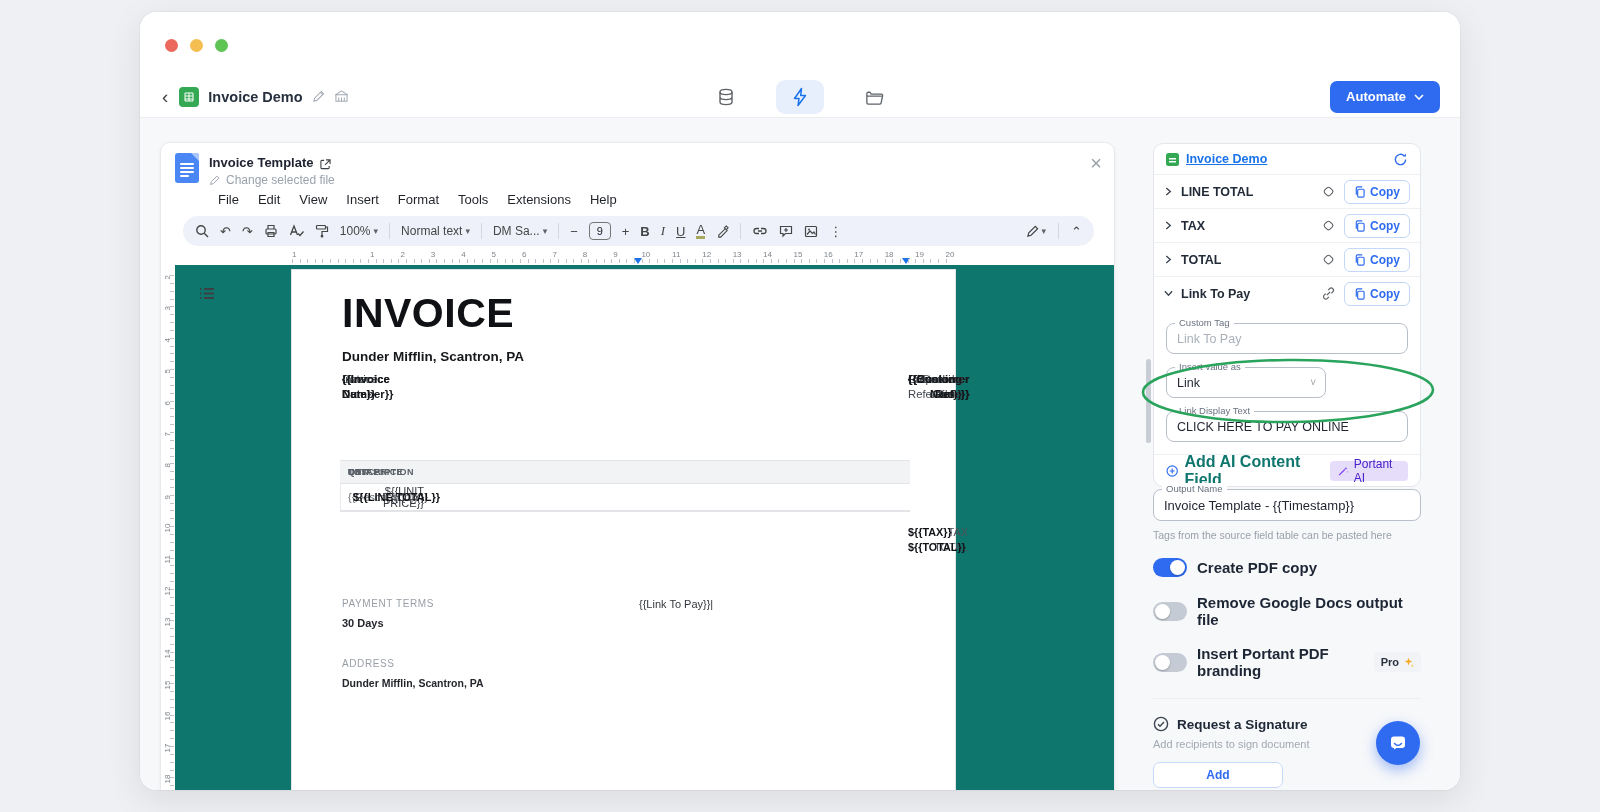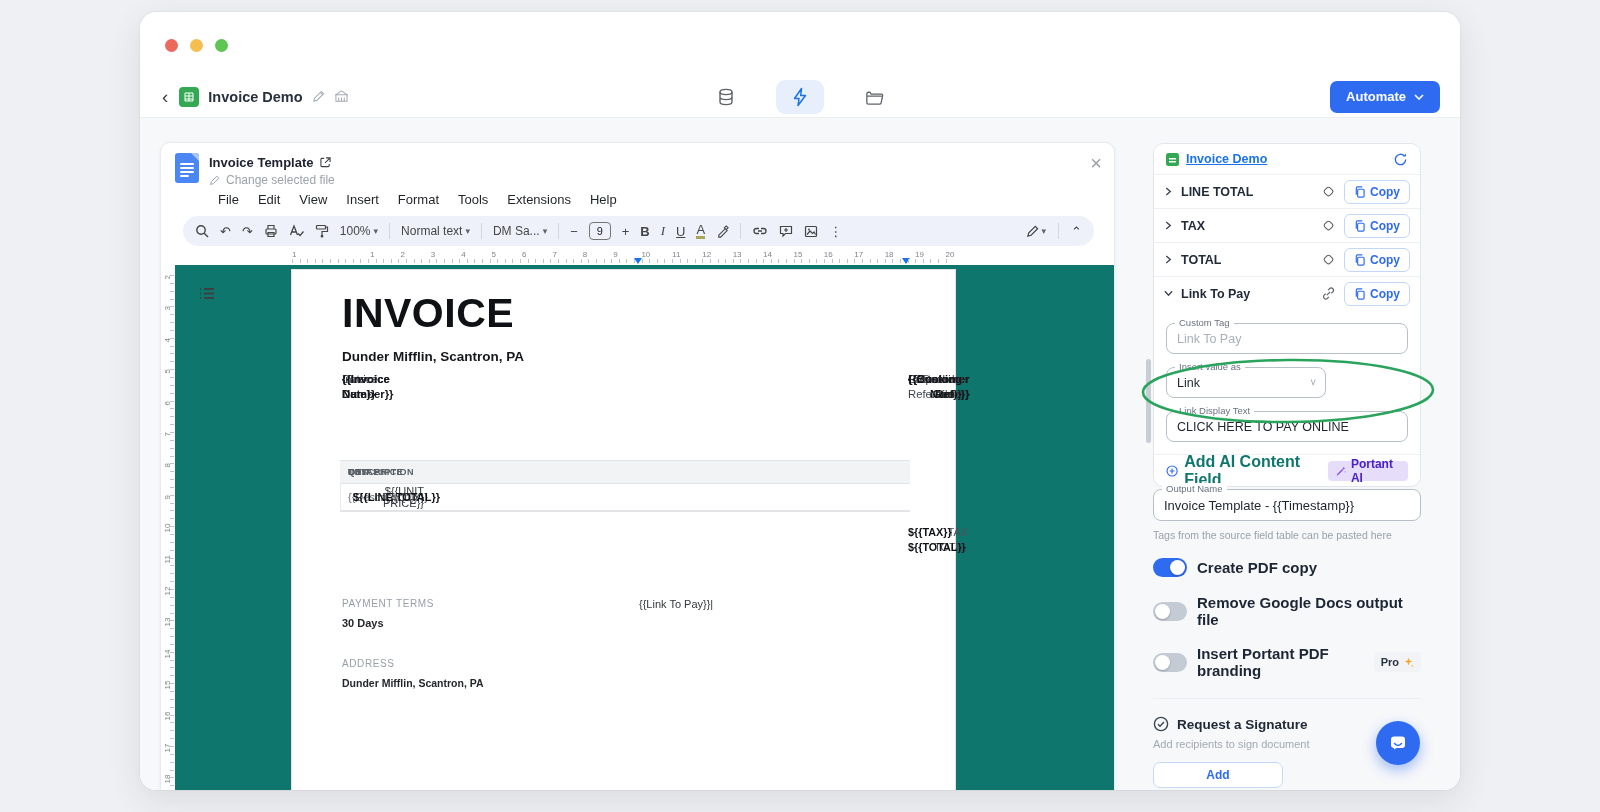--- a/index.html
+++ b/index.html
@@ -29,21 +29,21 @@
 
   
   .content{position:absolute;top:106px;left:0;right:0;bottom:0;background:#f7f8fa}
 
   
   .doc-card{position:absolute;left:20px;top:24px;width:955px;height:662px;background:#fff;border:1px solid #e8eaee;border-radius:10px;box-shadow:0 1px 4px rgba(20,30,50,.05);overflow:hidden}
   .dc-header{position:absolute;top:10px;left:14px;display:flex;gap:10px}
   .gdoc-ic{width:24px;height:30px;background:#4a87f5;border-radius:3px;position:relative;overflow:hidden}
   .gdoc-ic:before{content:"";position:absolute;right:0;top:0;border-style:solid;border-width:0 8px 8px 0;border-color:transparent #aac8fb transparent transparent}
   .gdoc-ic i{position:absolute;left:5px;right:5px;height:2px;background:#fff;border-radius:1px}
-  .dc-title-row{display:flex;align-items:center;gap:6px;font-size:13px;font-weight:700;color:#202432;margin-top:2px}
+  .dc-title-row{display:flex;align-items:flex-end;gap:6px;font-size:13px;font-weight:700;color:#202432;margin-top:2px}
   .dc-sub{display:flex;align-items:center;gap:6px;font-size:12px;color:#9aa2ac;margin-top:3px}
   .dc-close{position:absolute;top:10px;right:12px;font-size:20px;color:#9aa0a6;cursor:pointer;line-height:1}
 
   .menubar{position:absolute;top:49px;left:57px;display:flex;gap:19px;font-size:13px;color:#1f2328}
   .menu-item{cursor:pointer}
 
   .gtoolbar{position:absolute;top:73px;left:22px;width:911px;height:30px;background:#eef1f9;border-radius:20px;display:flex;align-items:center;padding:0 12px;gap:11px;color:#444746;font-size:12px}
   .ti{display:flex;align-items:center;gap:3px;cursor:pointer;white-space:nowrap}
   .tsep{width:1px;height:16px;background:#d4d7dd}
   .sizebox{width:22px;height:18px;border:1px solid #747775;border-radius:4px;display:flex;align-items:center;justify-content:center;font-size:11px;color:#202124;background:#fff0}
@@ -107,21 +107,21 @@
   .copy-btn{height:24px;padding:0 9px;border:1px solid #c3d7f8;border-radius:6px;color:#2e6bf0;font-weight:700;font-size:12px;display:flex;gap:5px;align-items:center;background:#fff;cursor:pointer;font-family:inherit}
   .sb-body{padding:0 12px 12px}
   .fieldset{position:relative;border:1px solid #b9bfc9;border-radius:8px;height:31px;display:flex;align-items:center;padding:0 10px;margin-top:13px;background:#fff}
   .fieldset>label{position:absolute;top:-7px;left:8px;background:#fff;padding:0 4px;font-size:9.5px;color:#6a7280;white-space:nowrap}
   .fieldset input{border:none;outline:none;width:100%;font-size:12.5px;color:#1f2430;font-family:inherit;background:transparent}
   .fieldset input::placeholder{color:#a9b0b9}
   .fs-narrow{width:160px}
   .fs-caret{position:absolute;right:9px;color:#9aa0a6;font-size:10px}
   .sb-ai{border-top:1px solid #eef0f3;height:32px;display:flex;align-items:center;padding:0 12px;gap:6px}
   .sb-ai .ai-link{font-size:16px;font-weight:700;color:#0f766e;cursor:pointer}
-  .ai-badge{margin-left:auto;background:#e6ddfb;border-radius:4px;height:20px;display:flex;align-items:center;gap:5px;padding:0 8px;font-size:12px;font-weight:700;color:#4b21c9;cursor:pointer}
+  .ai-badge{margin-left:auto;background:#e6ddfb;border-radius:4px;height:20px;display:flex;align-items:center;gap:5px;padding:0 8px;font-size:12px;font-weight:400;color:#4b21c9;cursor:pointer}
 
   .out-wrap{margin-top:2px}
   .out-wrap .fieldset{margin-top:0;height:32px}
   .out-wrap .fieldset input{font-size:13px}
   .sb-helper{font-size:10.5px;color:#9aa1ab;margin-top:8px}
   .toggle-row{display:flex;align-items:center;gap:10px;margin-top:17px}
   .switch{width:34px;height:19px;border-radius:10px;position:relative;flex:0 0 auto;cursor:pointer}
   .switch.on{background:#2e6bf0}.switch.off{background:#c5cbd5}
   .switch i{position:absolute;top:2px;width:15px;height:15px;border-radius:50%;background:#fff;box-shadow:0 1px 2px rgba(0,0,0,.25)}
   .switch.on i{right:2px}.switch.off i{left:2px}

